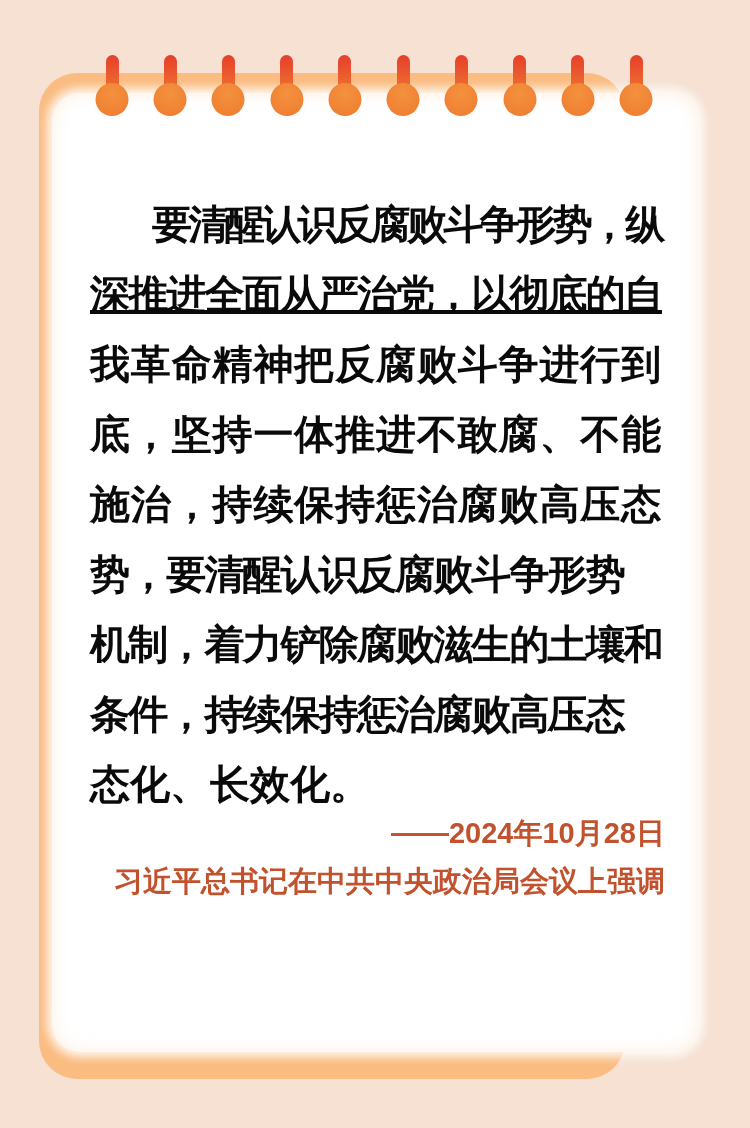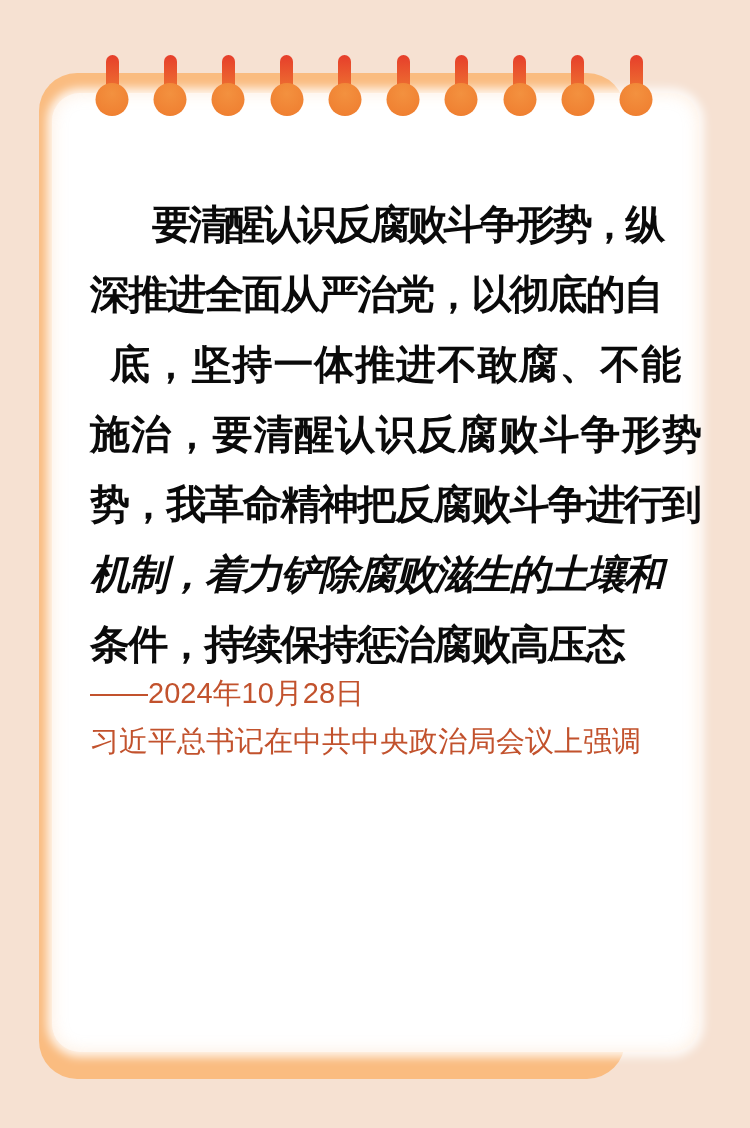--- a/index.html
+++ b/index.html
@@ -24,22 +24,22 @@
                inset 0 0 16px rgba(250,188,128,0.25);
   }
   .content{position:absolute;left:38px;right:38px;top:0;}
   .quote{
     margin-top:96px;width:572px;
     font-size:40px;line-height:70px;font-weight:600;color:var(--text);
   }
   .quote-line{white-space:nowrap;text-align:left;}
   .quote-line.indent{padding-left:62px;}
   .attribution{
-    margin-top:-10px;margin-right:-4px;
-    font-size:29px;line-height:48px;font-weight:400;color:var(--accent);
+    margin-top:-10px;margin-right:-4px;text-align:right;
+    font-size:29px;line-height:48px;font-weight:700;color:var(--accent);
   }
   .pins{position:absolute;left:0;top:55px;width:750px;height:64px;}
   .pin{
     position:absolute;top:0;width:13px;height:46px;border-radius:7px;
     background:linear-gradient(to bottom,var(--pin-top),var(--pin-bottom));
   }
   .pin::after{
     content:'';position:absolute;left:50%;transform:translateX(-50%);
     bottom:-15px;width:33px;height:33px;border-radius:50%;
     background:radial-gradient(circle at 50% 32%, #F3913F 0%, var(--pin-bottom) 70%, #EC7A2C 100%);
@@ -49,26 +49,28 @@
 <body>
 
 <div class="stage">
 
   <div class="notepad">
     <div class="paper">
       <div class="content">
 
         <div class="quote">
           <div class="quote-line indent" style="letter-spacing: -3.57px;">要清醒认识反腐败斗争形势，纵</div>
-          <div class="quote-line" style="letter-spacing: -1.87px;">深推进全面从严治党，以彻底的自</div>
-          <div class="quote-line" style="letter-spacing: 0.86px; margin-left: 20px;">底，坚持一体推进不敢腐、不能</div>
-          <div class="quote-line" style="letter-spacing: 0.86px;">施治，要清醒认识反腐败斗争形势</div>
-          <div class="quote-line" style="letter-spacing: -1.87px;">势，我革命精神把反腐败斗争进行到</div>
-          <div class="quote-line" style="letter-spacing: -1.87px; font-style: italic;">机制，着力铲除腐败滋生的土壤和</div>
+          <div class="quote-line" style="letter-spacing: -1.87px; text-decoration: underline;">深推进全面从严治党，以彻底的自</div>
+          <div class="quote-line" style="letter-spacing: 0.86px;">我革命精神把反腐败斗争进行到</div>
+          <div class="quote-line" style="letter-spacing: 0.86px;">底，坚持一体推进不敢腐、不能</div>
+          <div class="quote-line" style="letter-spacing: 0.86px;">施治，持续保持惩治腐败高压态</div>
+          <div class="quote-line" style="letter-spacing: -1.87px;">势，要清醒认识反腐败斗争形势</div>
+          <div class="quote-line" style="letter-spacing: -1.87px;">机制，着力铲除腐败滋生的土壤和</div>
           <div class="quote-line" style="letter-spacing: -1.87px;">条件，持续保持惩治腐败高压态</div>
+          <div class="quote-line no-justify">态化、长效化。</div>
         </div>
 
         <div class="attribution">
           <div class="attr-date">——2024年10月28日</div>
           <div class="attr-source">习近平总书记在中共中央政治局会议上强调</div>
         </div>
 
       </div>
     </div>
   </div>

